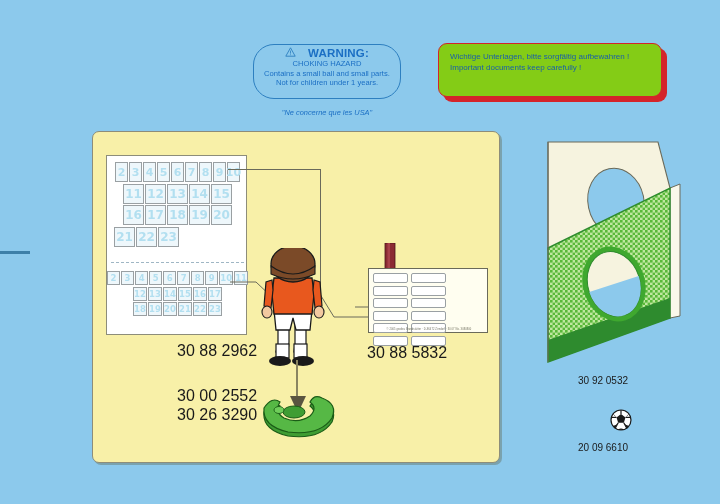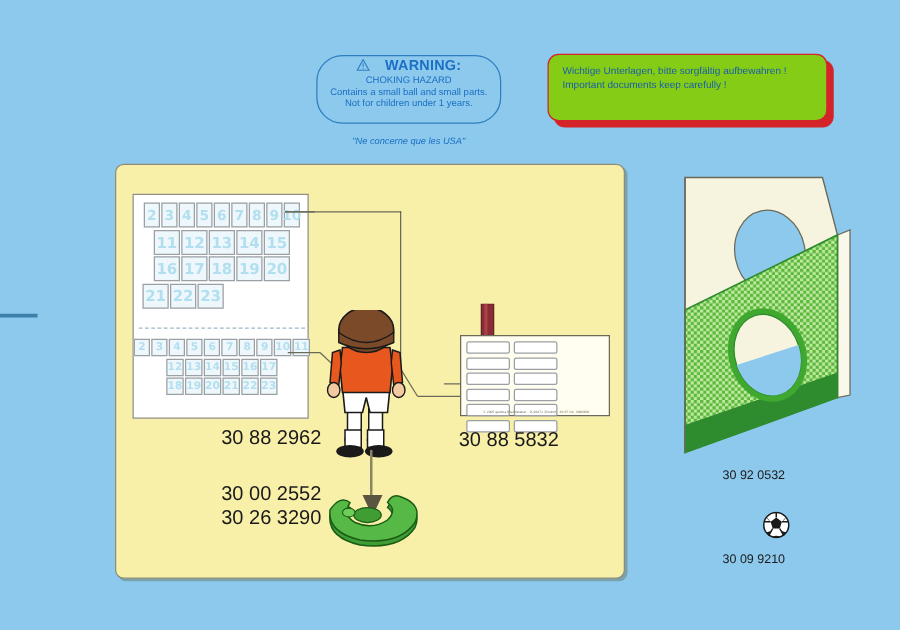--- a/index.html
+++ b/index.html
@@ -378,15 +378,15 @@
       <path d="M5 19.6 L8.2 13.8" stroke="#1a1a1a" stroke-width="1.2"></path>
       <path d="M17 19.6 L13.8 13.8" stroke="#1a1a1a" stroke-width="1.2"></path>
       <path d="M2.2 4 Q6 7 5.6 8" fill="#1a1a1a"></path>
       <path d="M19.8 4 Q16 7 16.4 8" fill="#1a1a1a"></path>
       <path d="M3 17 Q7 16 7.6 14.6 L5 19.6 Z" fill="#1a1a1a"></path>
       <path d="M19 17 Q15 16 14.4 14.6 L17 19.6 Z" fill="#1a1a1a"></path>
       <path d="M8.5 20.8 Q11 19.5 13.5 20.8" stroke="#1a1a1a" stroke-width="1.2" fill="none"></path>
     </svg>
   </div>
 
-  <div class="pn-right" style="left:578px;top:442px;">30 09 9210</div>
+  <div class="pn-right" style="left:578px;top:442px;">20 09 6610</div>
 
 </div>
 
 </body></html>

